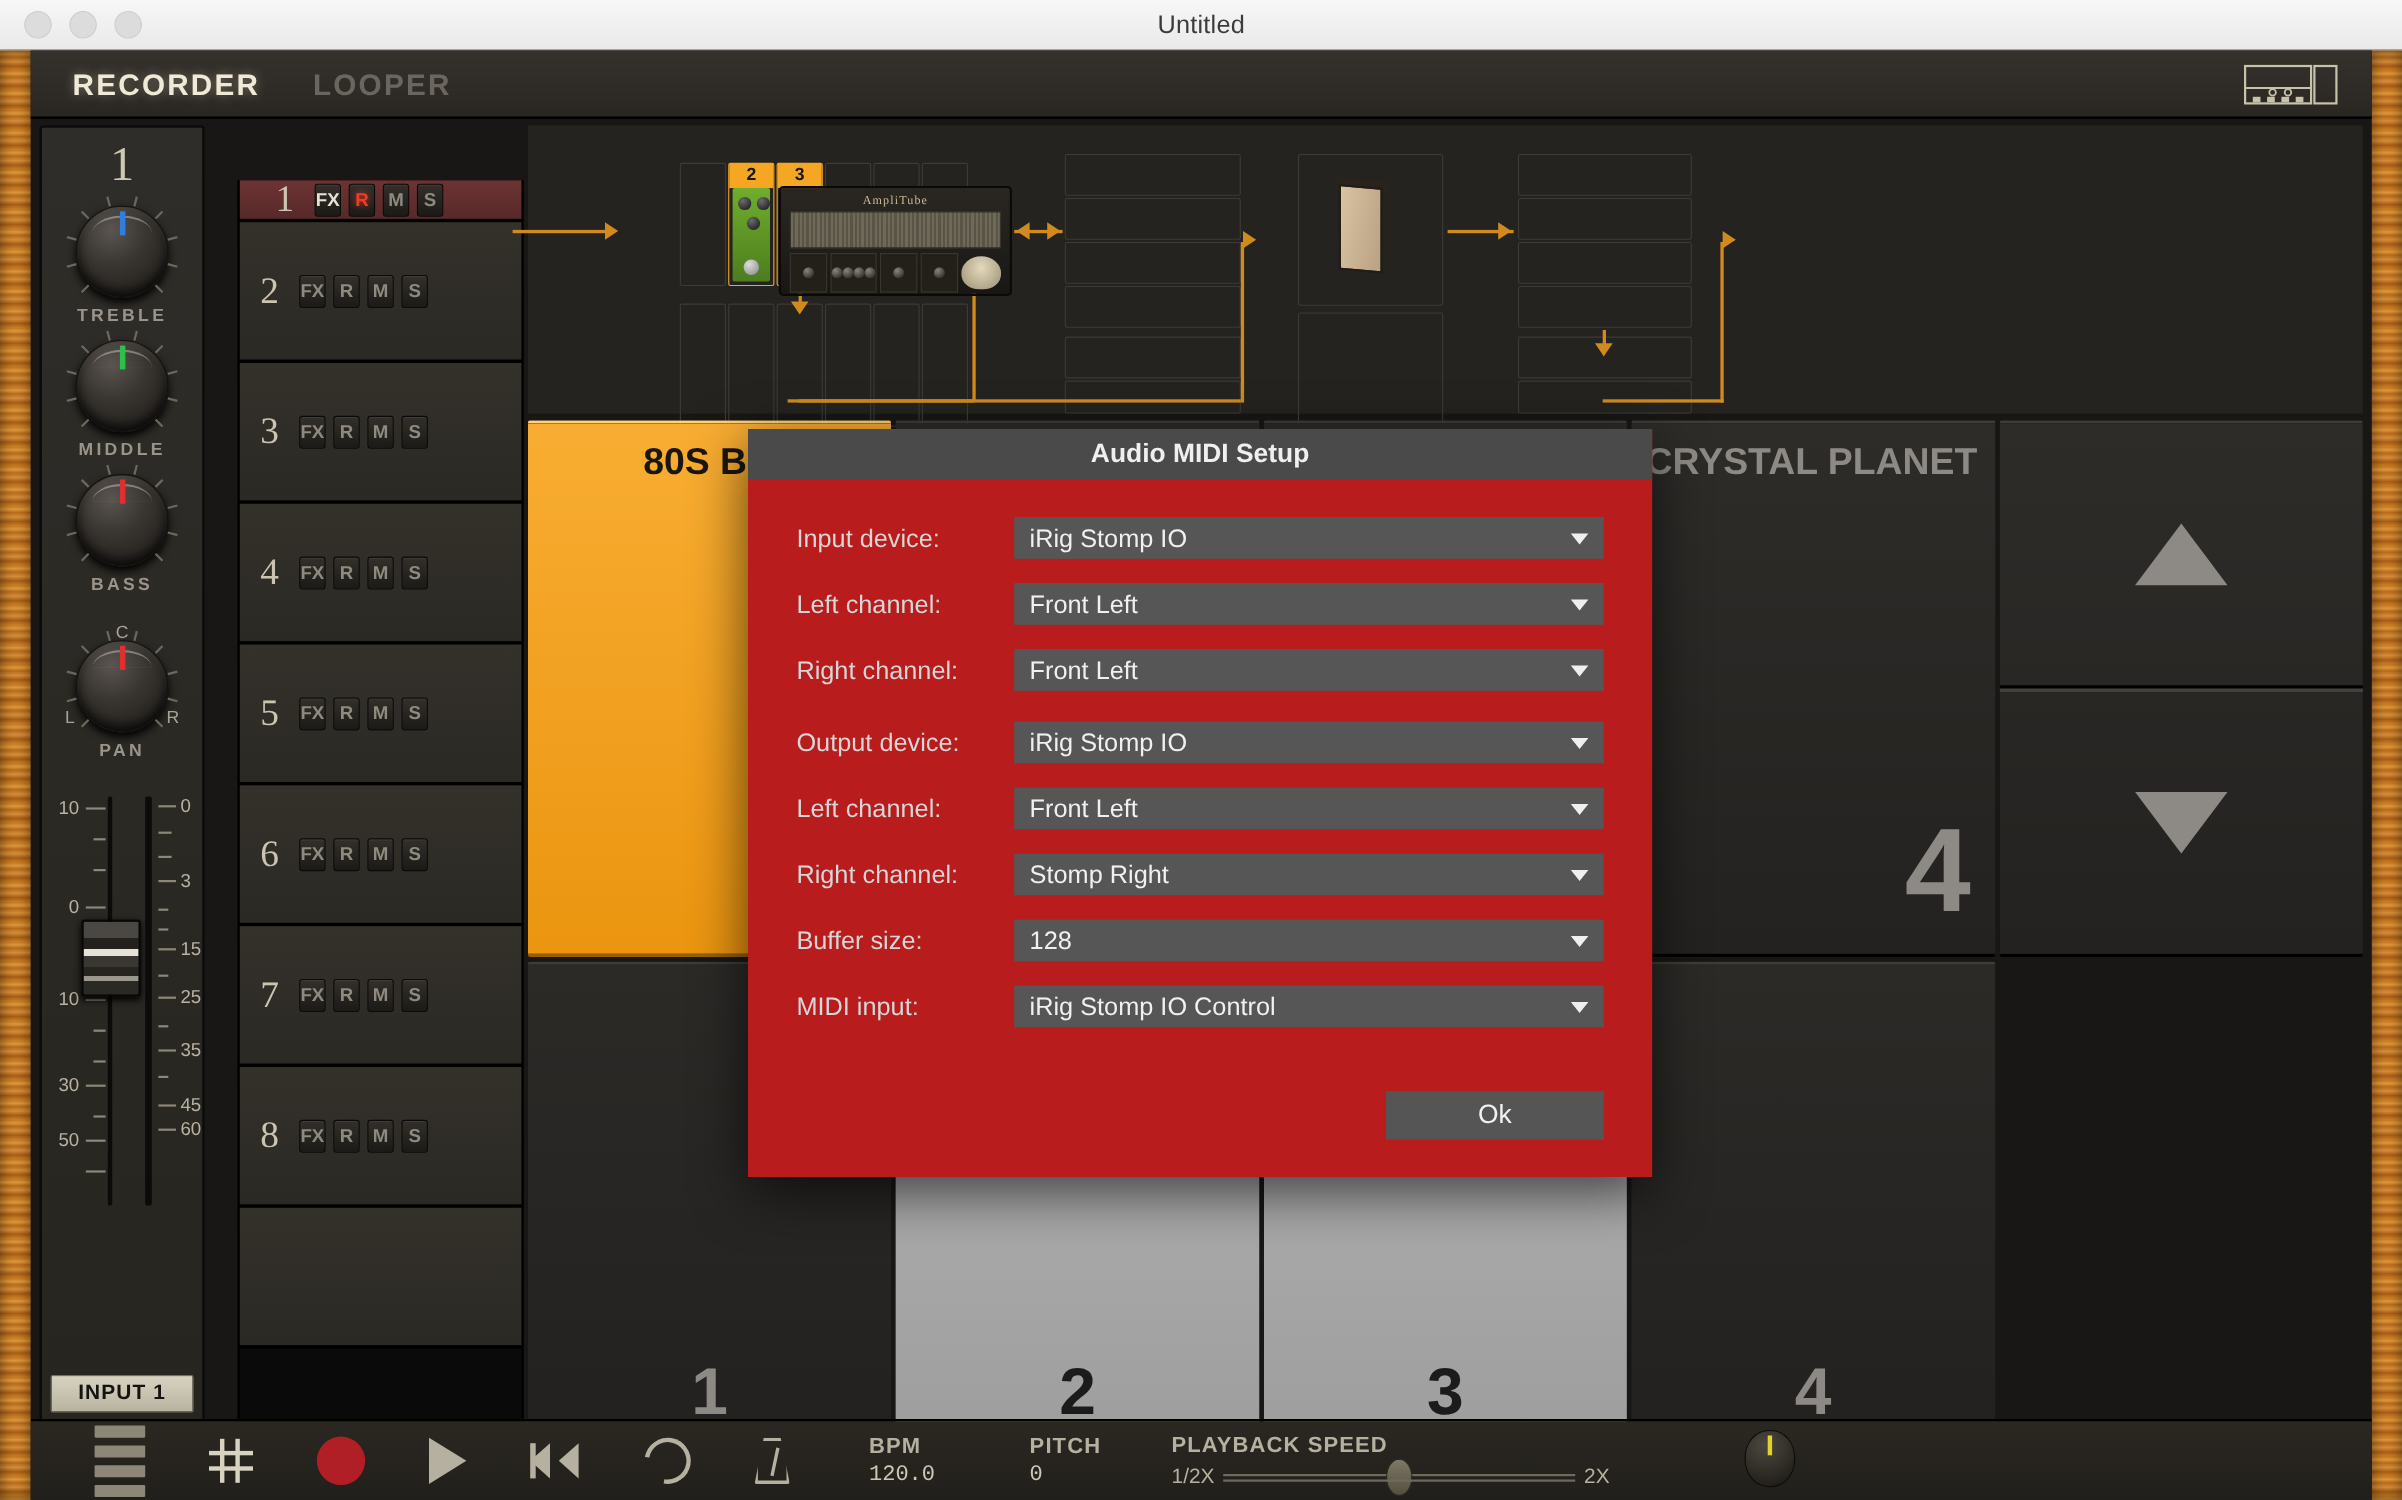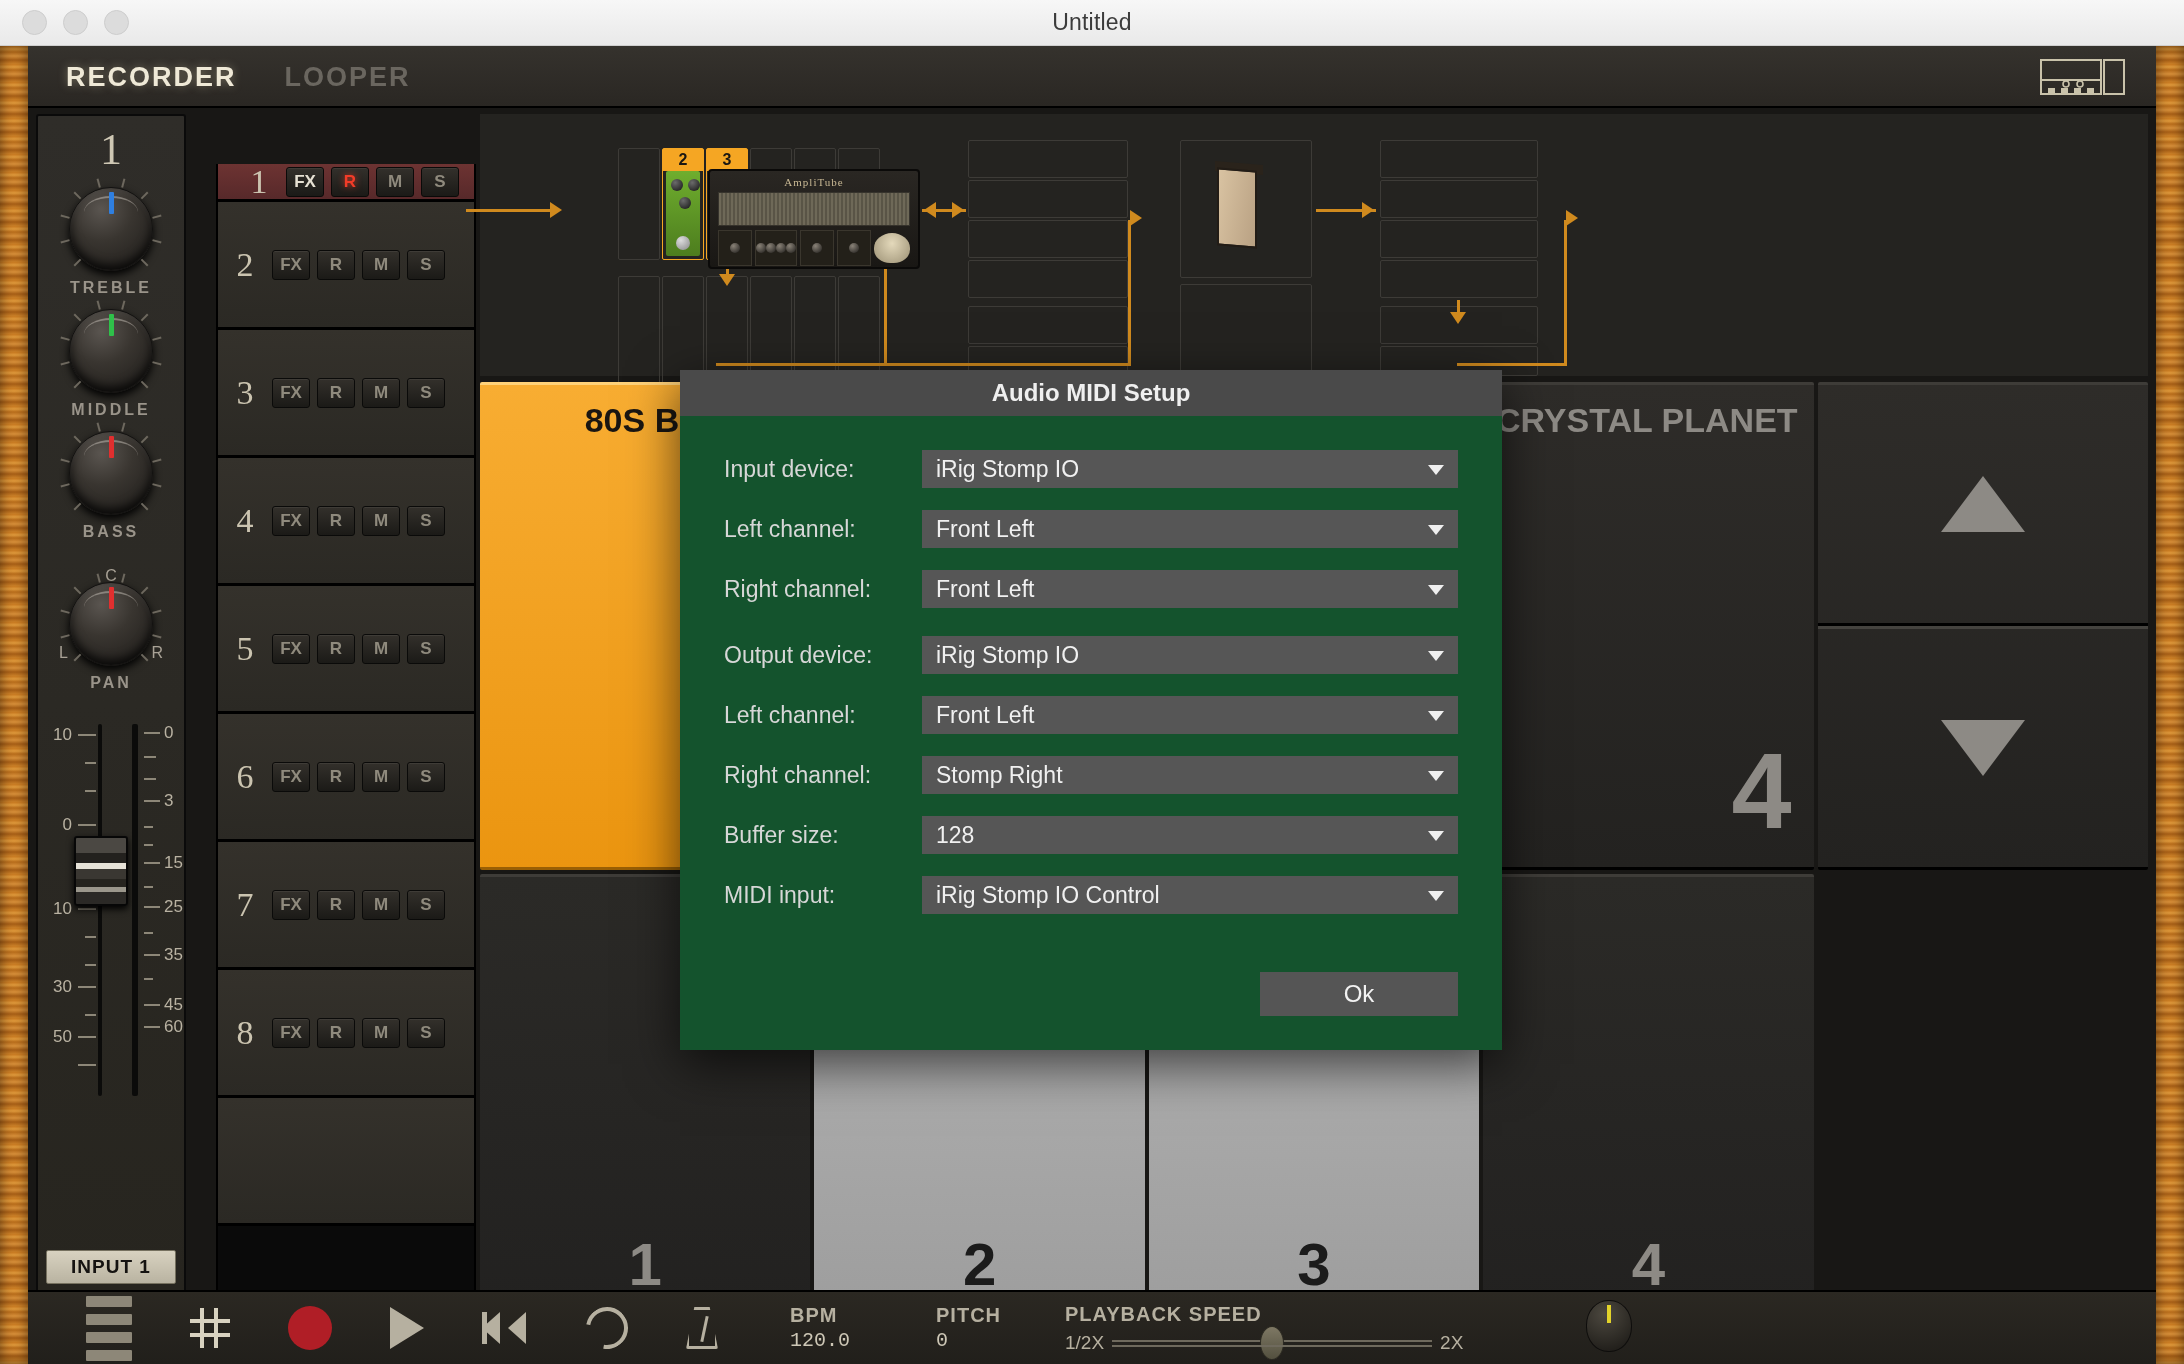--- a/index.html
+++ b/index.html
@@ -154,21 +154,21 @@
     background: linear-gradient(180deg,#34312b,#2b2924);
     display:flex; align-items:center;
   }
   .track-row.sel { background: linear-gradient(180deg,#6d3332,#57292a); }
   .track-row .tnum {
     width: 54px; text-align:center; font-size: 34px; color:#cbc4b0;
     font-family:"Liberation Serif", serif;
   }
   .tbtns { display:flex; gap: 7px; }
   .tbtn {
-    width: 38px; height: 30px; border-radius: 3px;
+    width: 24px; height: 30px; border-radius: 3px;
     background: linear-gradient(#33302b,#1b1a17);
     border:1px solid #0a0a09; box-shadow: inset 0 1px 0 rgba(255,255,255,.06);
     display:flex; align-items:center; justify-content:center;
     font-size: 17px; font-weight:bold; color:#8f8a7d;
   }
   .tbtn.fx { color:#e6e1d3; }
   .tbtn.rec-on { color:#f23c28; text-shadow:0 0 7px rgba(255,60,40,.8); }
 
   
   .chain {
@@ -353,22 +353,22 @@
      border:1px solid #0e0d0c; position:relative; }
   .mk i { position:absolute; left:50%; margin-left:-2px; top:4px;
      width:4px; height:18px; background:#e2d32a; }
   .master-lab { margin-left: 18px; }
   .master-bars { margin-top:6px; width:330px; }
   .master-bars i { display:block; height:16px; background:#111; border:1px solid #3a362d;
      border-radius:2px; margin-bottom:5px; }
 
   
   .dlg {
-    position:absolute; left: 680px; top: 370px; width: 822px; height: 680px;
-    background:#14532d; box-shadow: 0 14px 48px rgba(0,0,0,.65);
+    position:absolute; left: 680px; top: 390px; width: 822px; height: 680px;
+    background:#b91c1c; box-shadow: 0 14px 48px rgba(0,0,0,.65);
   }
   .dlg-title {
     height: 46px; background:#4a4a4a; color:#efefef;
     display:flex; align-items:center; justify-content:center;
     font-size: 24px; font-weight:bold;
   }
   .dlg-body { padding: 34px 44px 0 44px; }
   .frm-row { display:flex; align-items:center; height: 38px; margin-bottom: 22px; }
   .frm-row.gap { margin-top: 28px; }
   .frm-lab { width: 198px; font-size: 23px; color:#d7d7d7; }

